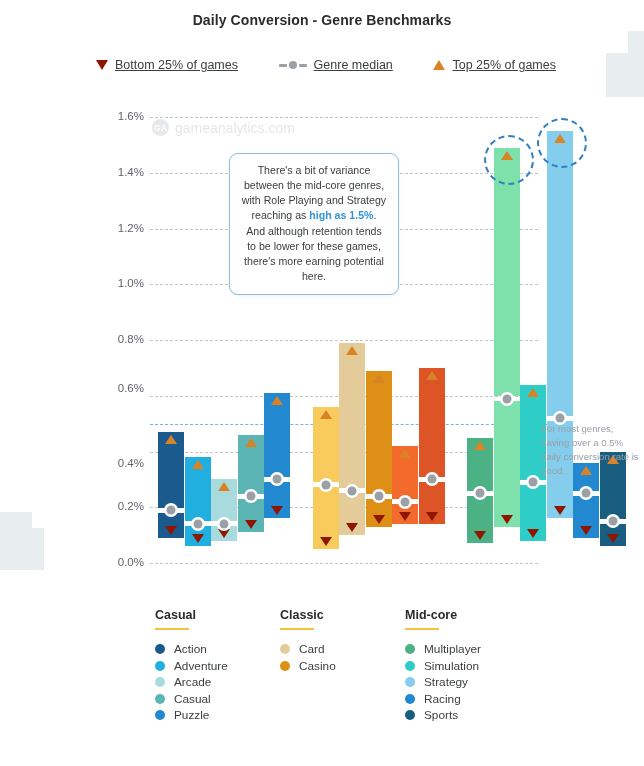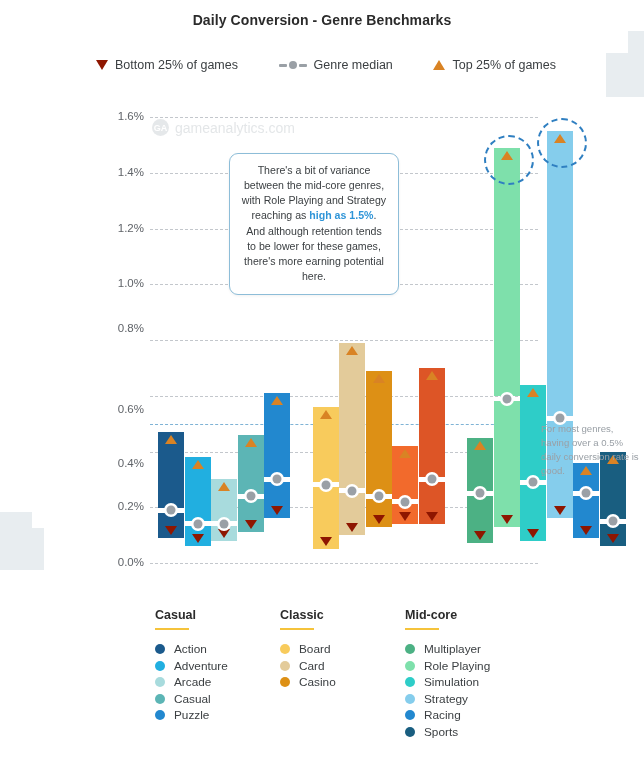--- a/index.html
+++ b/index.html
@@ -26,21 +26,21 @@
     position:absolute;left:0;top:12px;width:644px;
     text-align:center;font-size:14px;font-weight:bold;color:#2b2b2b;
     letter-spacing:.1px;
   }
 
   
   #top-legend{
     position:absolute;left:96px;top:55px;width:460px;height:20px;
     display:flex;align-items:center;justify-content:space-between;
   }
-  .tl-item{display:flex;align-items:center;gap:7px;font-size:12.5px;color:#3c4043;}
+  .tl-item{display:flex;align-items:center;gap:7px;font-size:12.5px;color:#3c4043;text-decoration:underline;}
   .tri-down{
     width:0;height:0;border-left:6px solid transparent;border-right:6px solid transparent;
     border-top:10px solid #8e1600;
   }
   .tri-up{
     width:0;height:0;border-left:6px solid transparent;border-right:6px solid transparent;
     border-bottom:10px solid #d98324;
   }
   .med-ico{display:flex;align-items:center;gap:2px;}
   .med-ico .seg{width:8px;height:3px;background:#9aa0a6;border-radius:1px;}
@@ -155,23 +155,23 @@
 </div>
 
 <div id="plot">
     <div class="gridline" style="top: 446px;"></div>
     <div class="ylab" style="top: 446px;">0.0%</div>
     <div class="gridline" style="top: 390.25px;"></div>
     <div class="ylab" style="top: 390.25px;">0.2%</div>
     <div class="gridline" style="top: 334.5px;"></div>
     <div class="ylab" style="top: 347px;">0.4%</div>
     <div class="gridline" style="top: 278.75px;"></div>
-    <div class="ylab" style="top: 293px;">0.6%</div>
+    <div class="ylab" style="top: 272px;">0.6%</div>
     <div class="gridline" style="top: 223px;"></div>
-    <div class="ylab" style="top: 212px;">0.8%</div>
+    <div class="ylab" style="top: 223px;">0.8%</div>
     <div class="gridline" style="top: 167.25px;"></div>
     <div class="ylab" style="top: 167.25px;">1.0%</div>
     <div class="gridline" style="top: 111.5px;"></div>
     <div class="ylab" style="top: 111.5px;">1.2%</div>
     <div class="gridline" style="top: 55.75px;"></div>
     <div class="ylab" style="top: 55.75px;">1.4%</div>
     <div class="gridline" style="top: 0px;"></div>
     <div class="ylab" style="top: 0px;">1.6%</div>
     <div class="refline" style="top: 306.625px;"></div>
     <div class="bar" title="Action" style="left: 8px; top: 0px; width: 26px; height: 446px;">
@@ -328,44 +328,36 @@
       </div>
       <div class="lg-item">
         <span class="lg-dot" style="background: rgb(34, 136, 207);"></span>
         <span class="lg-lab">Puzzle</span>
       </div>
     </div>
     <div class="lg-col">
       <div class="lg-title">Classic</div>
       <div class="lg-rule"></div>
       <div class="lg-item">
-        <span class="lg-dot" style="background: rgb(248, 203, 92);"></span>
-        <span class="lg-lab">Board</span>
-      </div>
-      <div class="lg-item">
         <span class="lg-dot" style="background: rgb(227, 203, 154);"></span>
         <span class="lg-lab">Card</span>
       </div>
       <div class="lg-item">
         <span class="lg-dot" style="background: rgb(221, 144, 21);"></span>
         <span class="lg-lab">Casino</span>
       </div>
     </div>
     <div class="lg-col wide">
       <div class="lg-title">Mid-core</div>
       <div class="lg-rule"></div>
       <div class="lg-item">
         <span class="lg-dot" style="background: rgb(76, 177, 132);"></span>
         <span class="lg-lab">Multiplayer</span>
       </div>
       <div class="lg-item">
-        <span class="lg-dot" style="background: rgb(126, 224, 171);"></span>
-        <span class="lg-lab">Role Playing</span>
-      </div>
-      <div class="lg-item">
         <span class="lg-dot" style="background: rgb(46, 205, 200);"></span>
         <span class="lg-lab">Simulation</span>
       </div>
       <div class="lg-item">
         <span class="lg-dot" style="background: rgb(133, 205, 236);"></span>
         <span class="lg-lab">Strategy</span>
       </div>
       <div class="lg-item">
         <span class="lg-dot" style="background: rgb(34, 136, 207);"></span>
         <span class="lg-lab">Racing</span>

